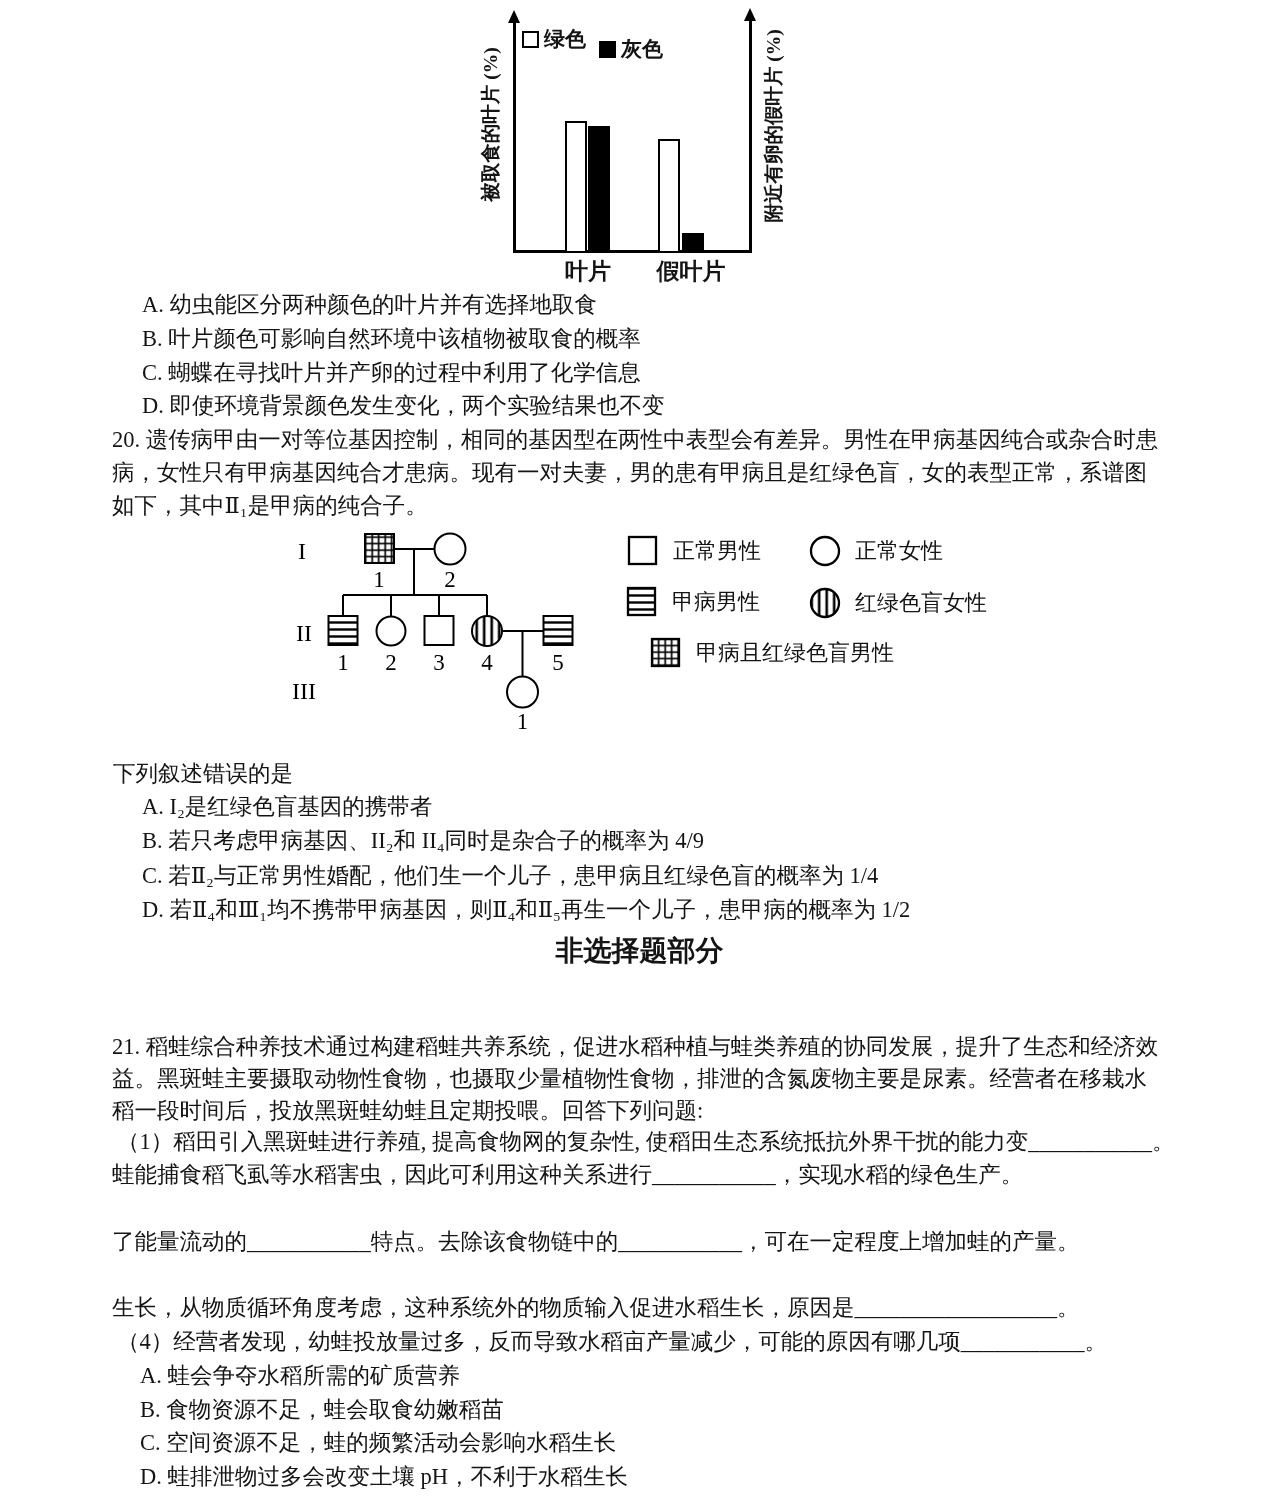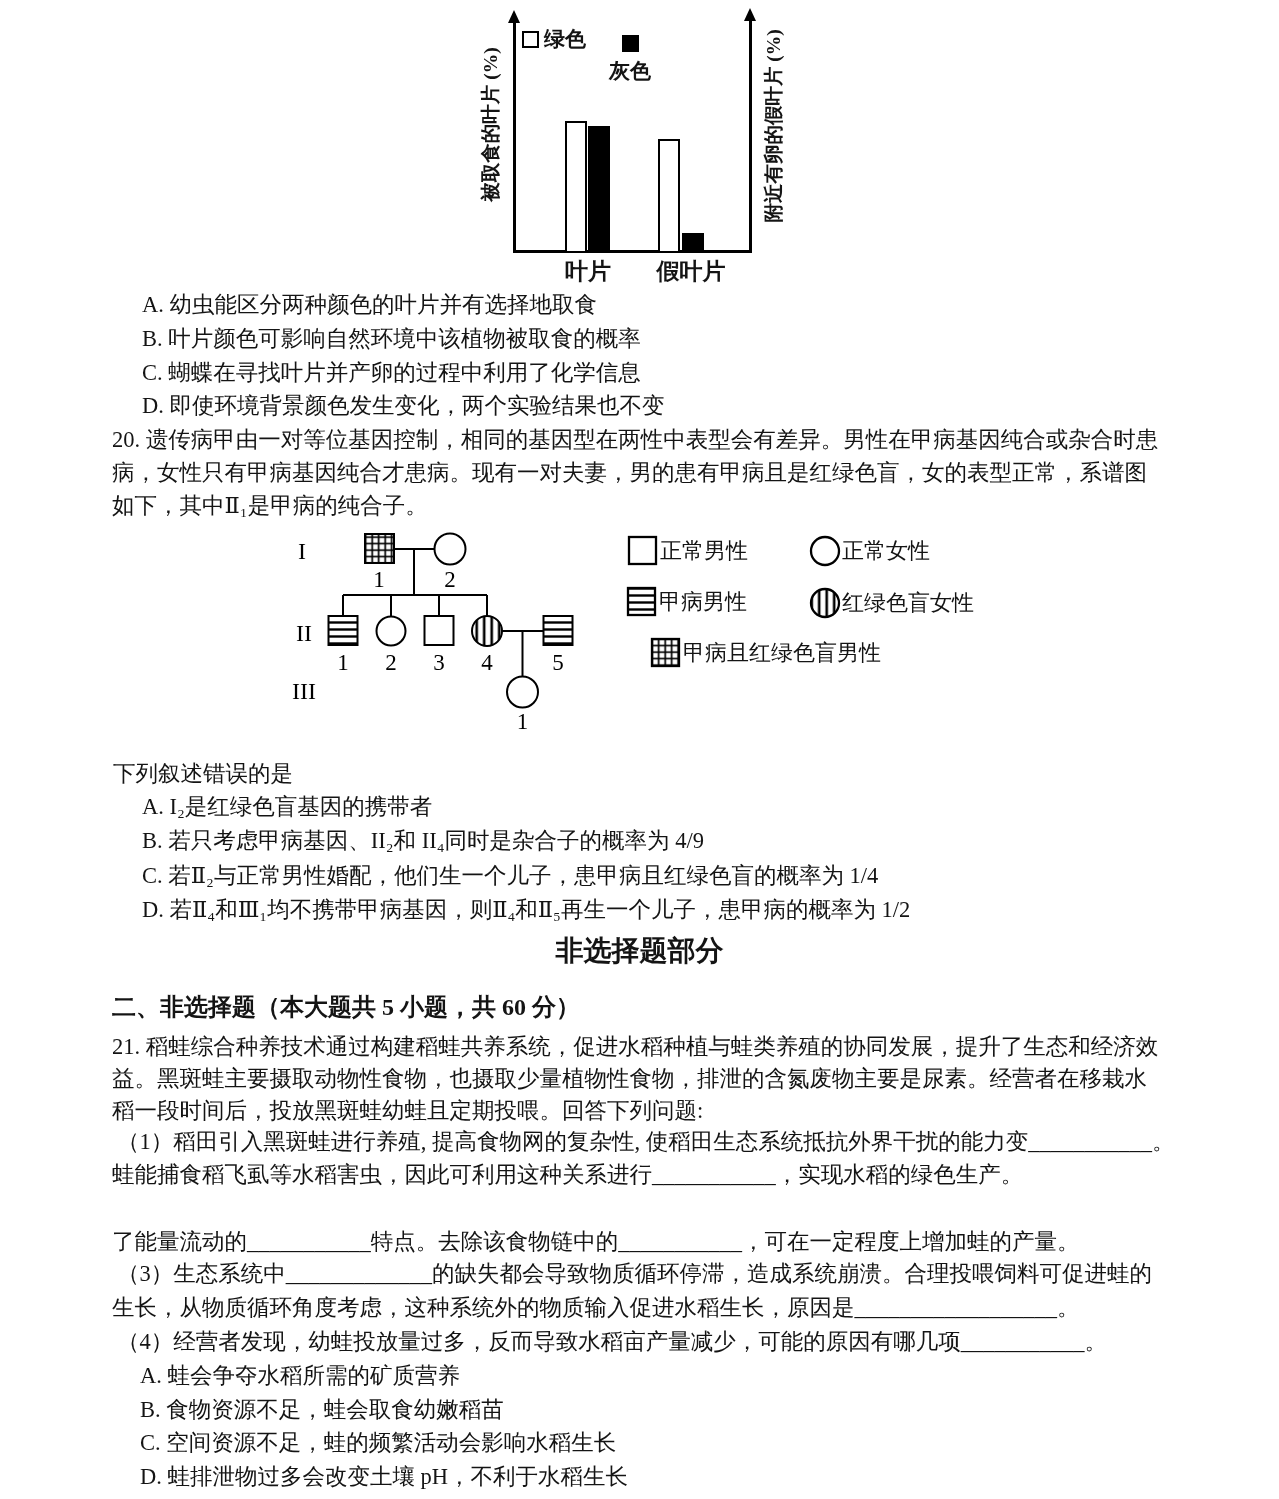--- a/index.html
+++ b/index.html
@@ -28,21 +28,21 @@
     position:absolute; white-space:nowrap; text-align:center;
     font-size:19.5px; font-weight:bold; transform:rotate(-90deg);
   }
   .clegend { position:absolute; display:flex; align-items:center; gap:5px; }
   .swatch { width:17px; height:17px; border:2px solid #000; box-sizing:border-box; display:inline-block; }
   .cleg-label { font-size:21px; font-weight:bold; }
   .xcat { position:absolute; font-size:23px; font-weight:bold; white-space:nowrap; transform:translateX(-50%); }
 
   
   .pedigree-svg { position:absolute; left:278px; top:521px; }
-  .pleg { position:absolute; display:flex; align-items:center; gap:0; }
+  .pleg { position:absolute; display:flex; align-items:center; gap:13px; }
   .pleg-label { font-size:22px; white-space:nowrap; }
 
   .section-header {
     position:absolute; left:0; top:932px; width:100%; text-align:center;
     font-size:28px; font-weight:bold; white-space:nowrap;
   }
   .section-sub {
     position:absolute; left:112px; top:991px; font-size:24px; font-weight:bold; white-space:nowrap;
   }
 </style>
@@ -56,21 +56,21 @@
     <div class="axis-v" style="left:43px; top:14px; height:230px;"></div>
     <div class="arrow-up" style="left:38px; top:2px;"></div>
     <div class="axis-v" style="left:279px; top:12px; height:232px;"></div>
     <div class="arrow-up" style="left:274px; top:0px;"></div>
     <div class="axis-h" style="left:43px; top:242px; width:239px;"></div>
 
     <div class="clegend" style="left:52px; top:17px;">
       <span class="swatch" id="sw0" style="background: rgb(255, 255, 255);"></span>
       <span class="cleg-label">绿色</span>
     </div>
-    <div class="clegend" style="left:139px; top:27px;flex-direction:column;">
+    <div class="clegend" style="left:129px; top:27px;">
       <span class="swatch" id="sw1" style="background: rgb(0, 0, 0);"></span>
       <span class="cleg-label">灰色</span>
     </div>
 
     <div class="vlabel" style="left:-65px; top:103px; width:170px;">被取食的叶片 (%)</div>
     <div class="vlabel" style="left:208px; top:106px; width:190px;">附近有卵的假叶片 (%)</div>
 
     <div id="bars" style="position:absolute; inset:0;">
         <div class="bar" style="left: 95px; height: 132px; background: rgb(255, 255, 255);"></div>
         <div class="bar" style="left: 118px; height: 127px; background: rgb(0, 0, 0);"></div>
@@ -175,29 +175,27 @@
     <span class="pleg-label">甲病且红绿色盲男性</span>
   </div>
 
   <div class="line" style="left:113px; top:760px;">下列叙述错误的是</div>
   <div class="line opt" style="top:793px;">A. I₂是红绿色盲基因的携带者</div>
   <div class="line opt" style="top:827px;">B. 若只考虑甲病基因、II₂和 II₄同时是杂合子的概率为 4/9</div>
   <div class="line opt" style="top:862px;">C. 若Ⅱ₂与正常男性婚配，他们生一个儿子，患甲病且红绿色盲的概率为 1/4</div>
   <div class="line opt" style="top:896px;">D. 若Ⅱ₄和Ⅲ₁均不携带甲病基因，则Ⅱ₄和Ⅱ₅再生一个儿子，患甲病的概率为 1/2</div>
 
   <div class="section-header">非选择题部分</div>
-  <div class="section-sub">二、非选择题（本大题共 5 小题，共 60 分）</div>
 
   <div class="line stem" style="top:1033px;">21. 稻蛙综合种养技术通过构建稻蛙共养系统，促进水稻种植与蛙类养殖的协同发展，提升了生态和经济效</div>
   <div class="line stem" style="top:1065px;">益。黑斑蛙主要摄取动物性食物，也摄取少量植物性食物，排泄的含氮废物主要是尿素。经营者在移栽水</div>
   <div class="line stem" style="top:1097px;">稻一段时间后，投放黑斑蛙幼蛙且定期投喂。回答下列问题:</div>
   <div class="line sub" style="top:1128px;">（1）稻田引入黑斑蛙进行养殖, 提高食物网的复杂性, 使稻田生态系统抵抗外界干扰的能力变___________。</div>
   <div class="line stem" style="top:1161px;">蛙能捕食稻飞虱等水稻害虫，因此可利用这种关系进行___________，实现水稻的绿色生产。</div>
   <div class="line stem" style="top:1228px;">了能量流动的___________特点。去除该食物链中的___________，可在一定程度上增加蛙的产量。</div>
-  <div class="line sub" style="top:1260px;">（3）生态系统中_____________的缺失都会导致物质循环停滞，造成系统崩溃。合理投喂饲料可促进蛙的</div>
   <div class="line stem" style="top:1294px;">生长，从物质循环角度考虑，这种系统外的物质输入促进水稻生长，原因是__________________。</div>
   <div class="line sub" style="top:1328px;">（4）经营者发现，幼蛙投放量过多，反而导致水稻亩产量减少，可能的原因有哪几项___________。</div>
   <div class="line q21opt" style="top:1362px;">A. 蛙会争夺水稻所需的矿质营养</div>
   <div class="line q21opt" style="top:1396px;">B. 食物资源不足，蛙会取食幼嫩稻苗</div>
   <div class="line q21opt" style="top:1429px;">C. 空间资源不足，蛙的频繁活动会影响水稻生长</div>
   <div class="line q21opt" style="top:1463px;">D. 蛙排泄物过多会改变土壤 pH，不利于水稻生长</div>
 
 </div>
 
 </body></html>

